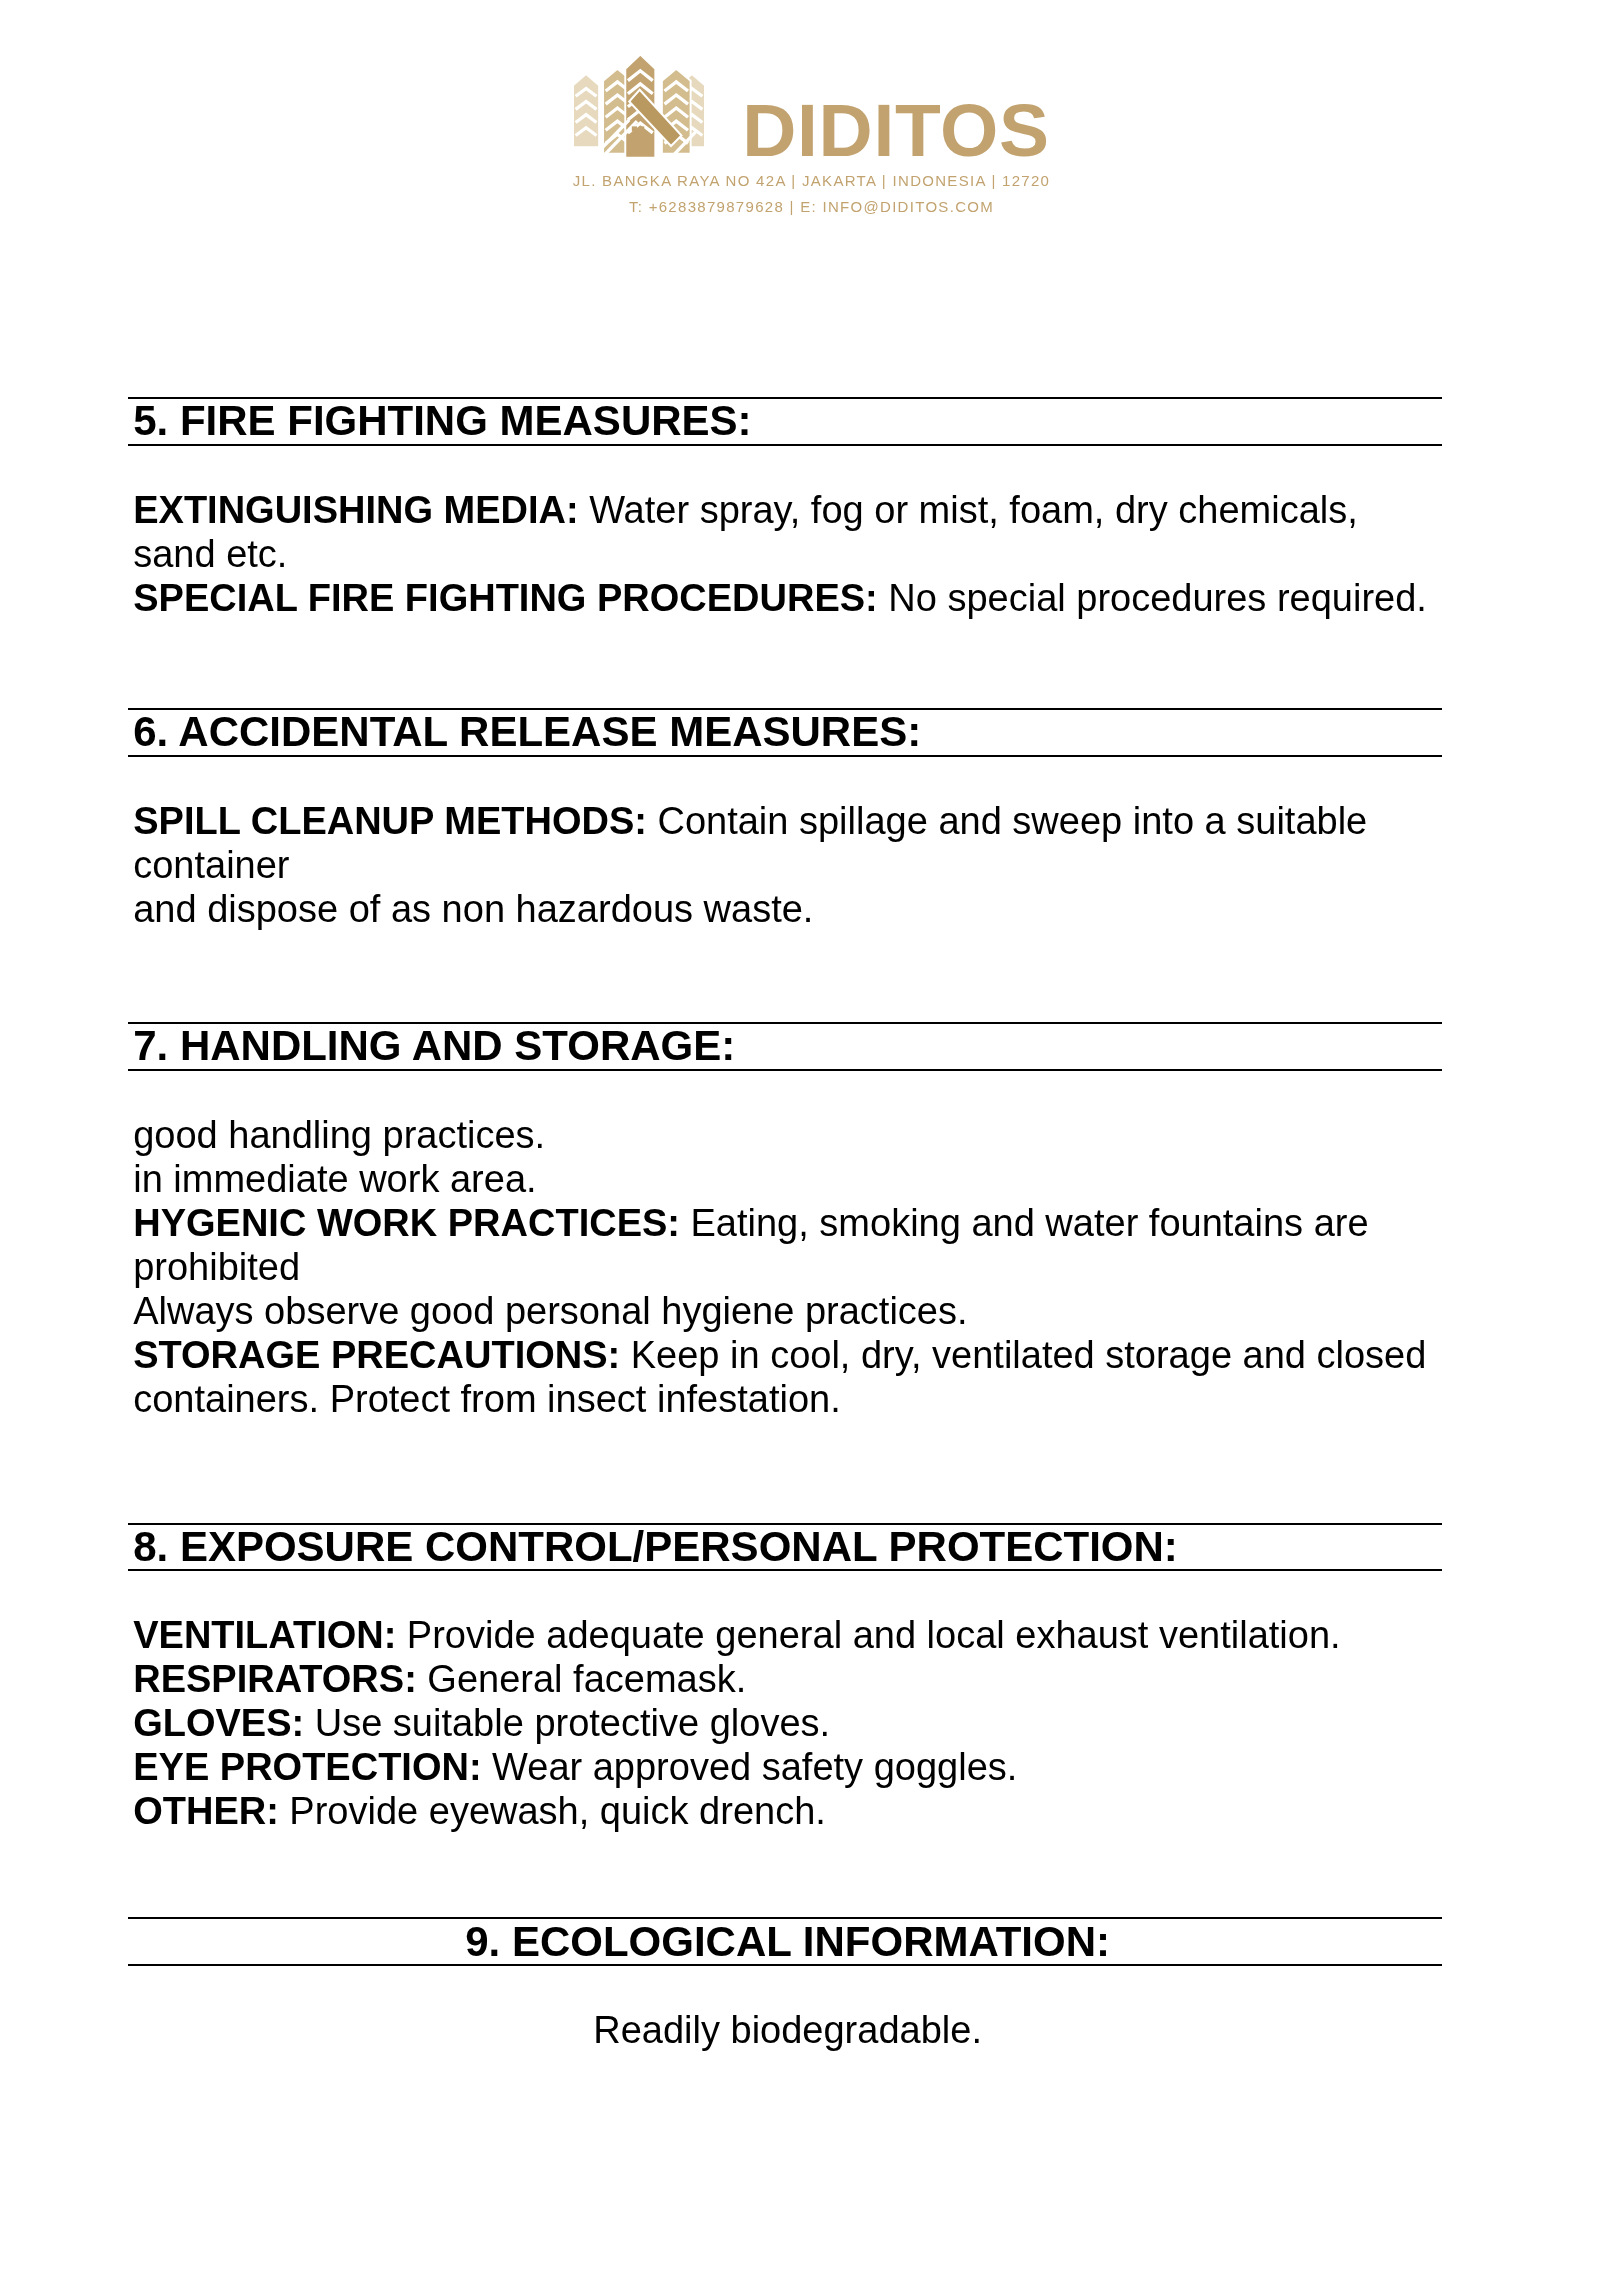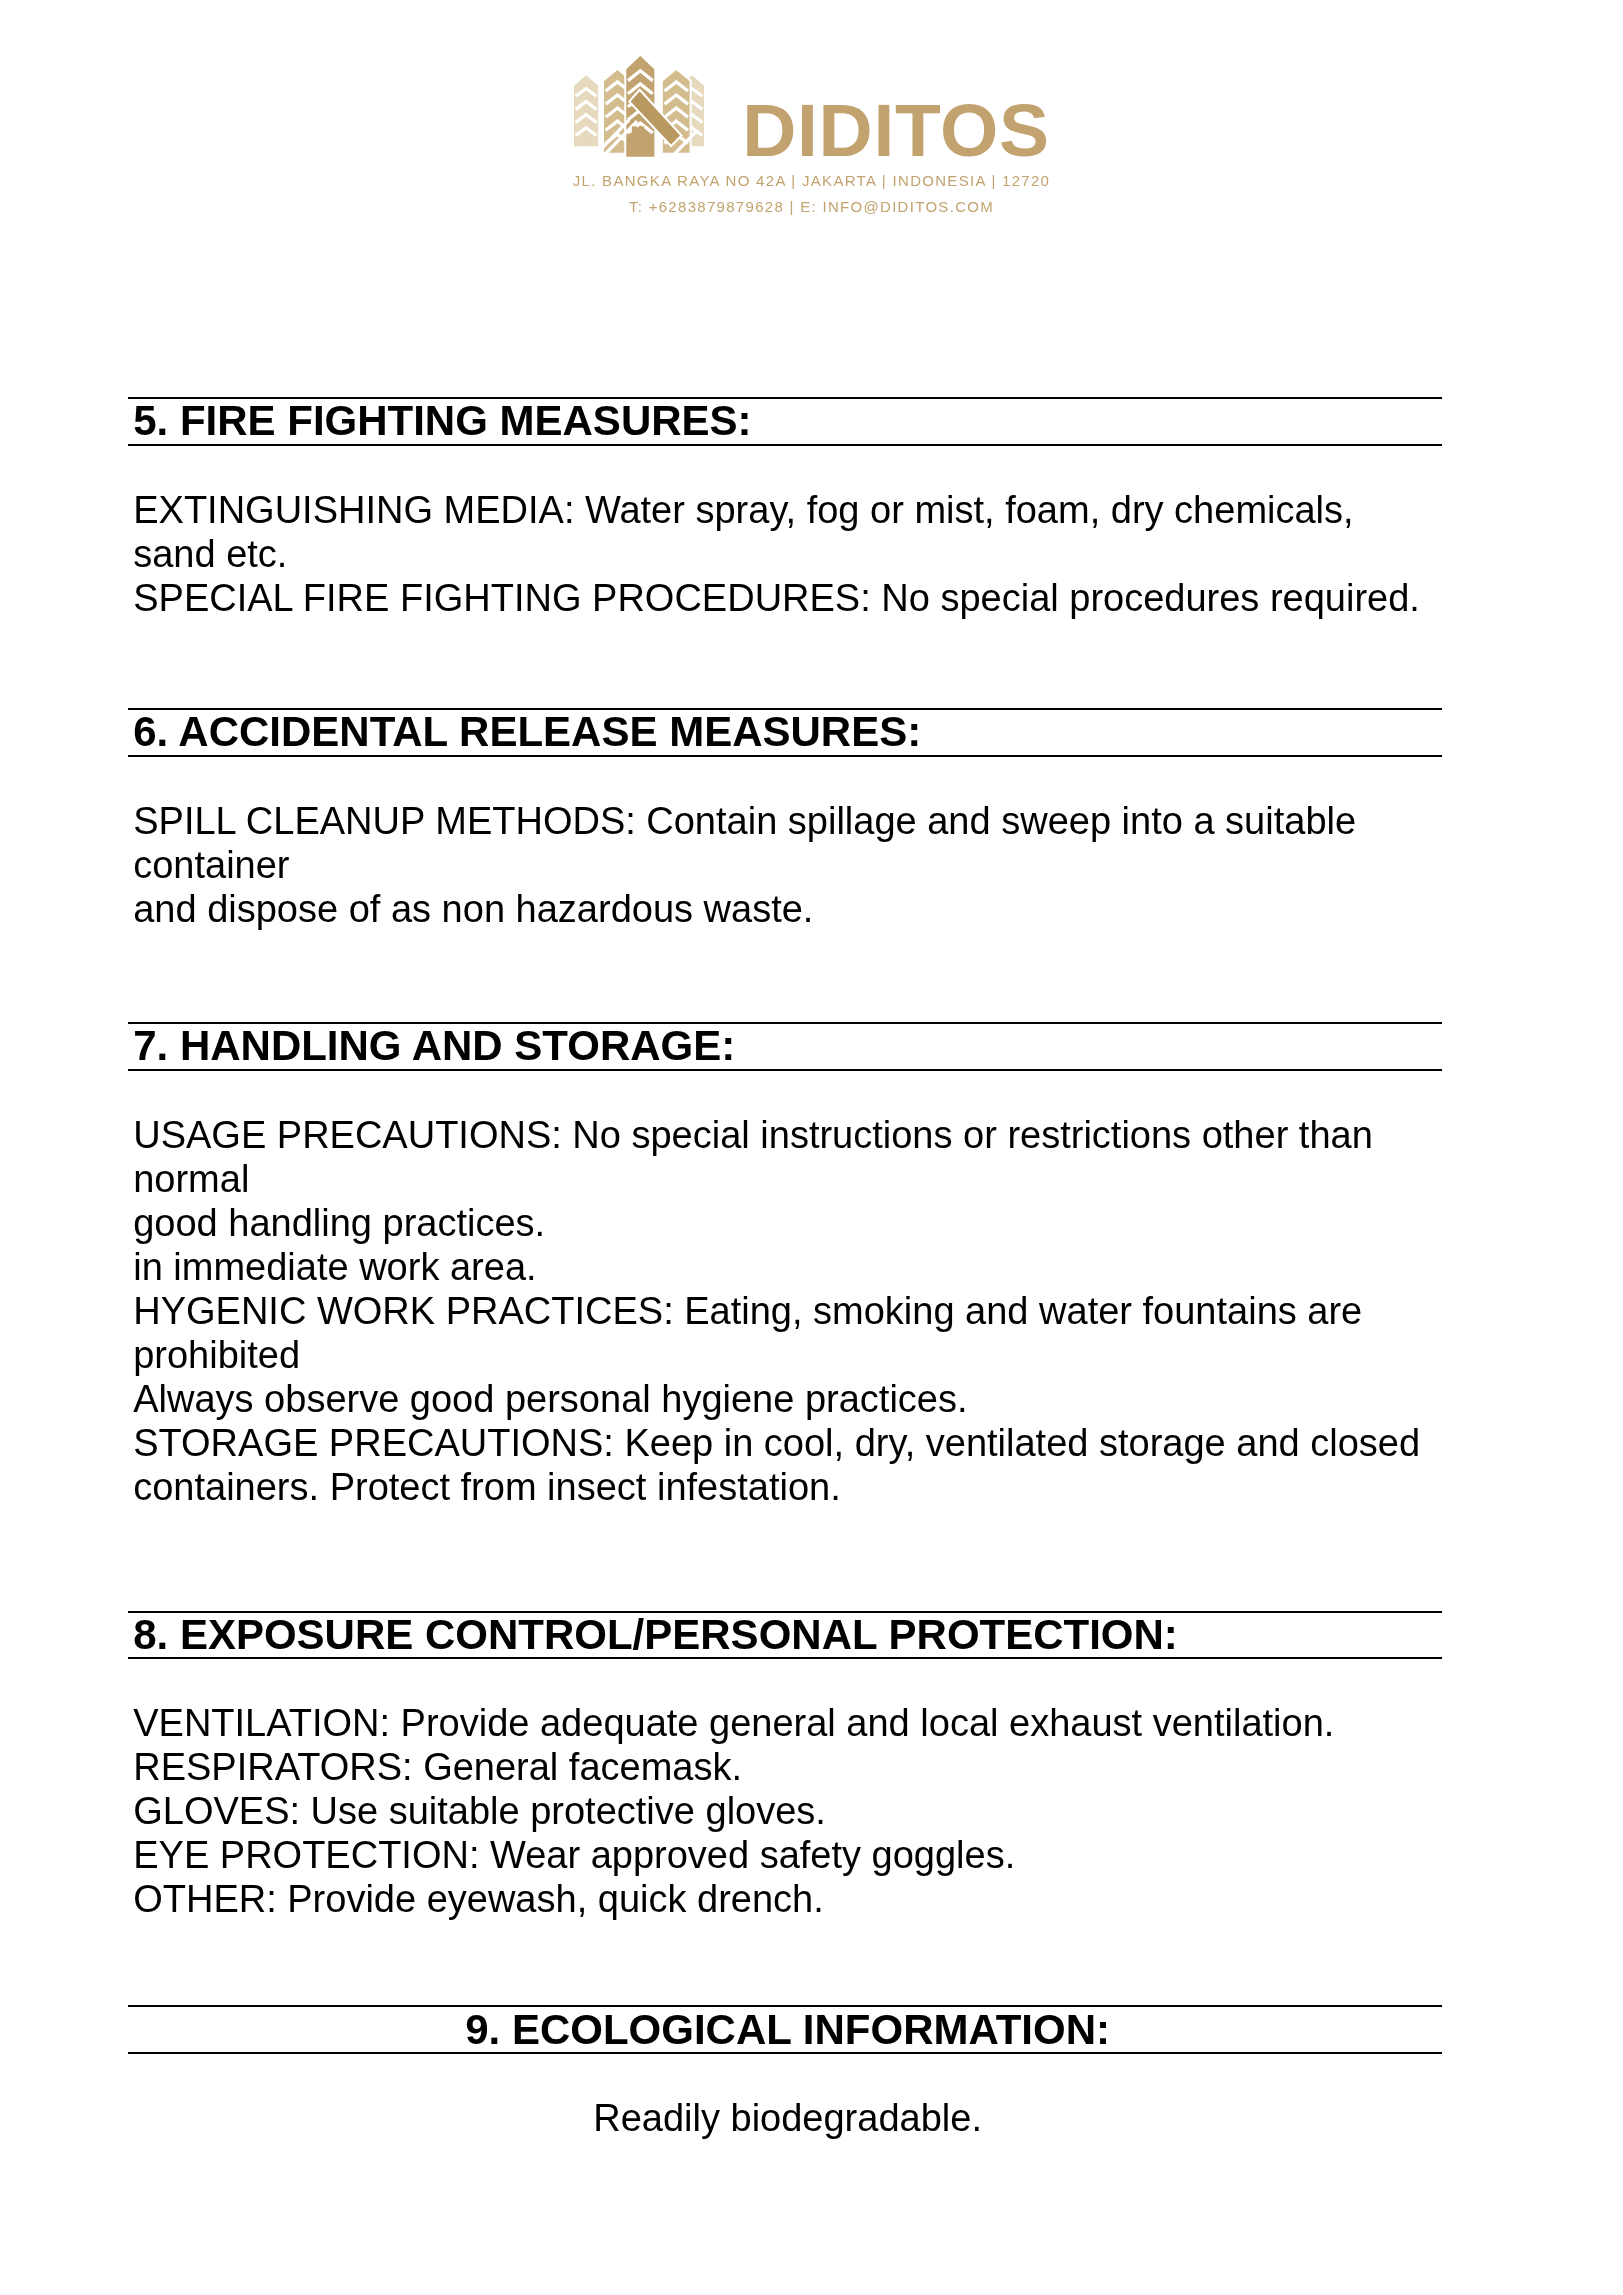--- a/index.html
+++ b/index.html
@@ -31,21 +31,21 @@
   
   .content{margin-left:128px;width:1314px;}
   .sec-title{
     margin:0;
     border-top:2.6px solid #000;border-bottom:2.6px solid #000;
     padding:1.3px 0 2.6px 5.2px;
     font-size:42px;line-height:41px;font-weight:bold;
   }
   .sec-body{margin:42px 0 0 5.2px;}
   .line{margin:0;font-size:38px;line-height:44px;}
-  .lbl{font-weight:normal;margin-right:10.5px;}
+  .lbl{font-weight:bold;margin-right:10.5px;}
   .lbl:empty{margin-right:0;}
   .sec-5{margin-top:177px;}
   .sec-6{margin-top:88px;}
   .sec-7{margin-top:91px;}
   .sec-8{margin-top:102px;}
   .sec-9{margin-top:84px;text-align:center;}
 </style>
 </head>
 <body>
 
@@ -131,21 +131,20 @@
       <h2 class="sec-title">6. ACCIDENTAL RELEASE MEASURES:</h2>
       <div class="sec-body">
         <p class="line"><span class="lbl">SPILL CLEANUP METHODS:</span><span class="txt">Contain spillage and sweep into a suitable container</span></p>
         <p class="line"><span class="lbl"></span><span class="txt">and dispose of as non hazardous waste.</span></p>
       </div>
     </section>
 
     <section class="sec-7">
       <h2 class="sec-title">7. HANDLING AND STORAGE:</h2>
       <div class="sec-body">
-        <p class="line"><span class="lbl">USAGE PRECAUTIONS:</span><span class="txt">No special instructions or restrictions other than normal</span></p>
         <p class="line"><span class="lbl"></span><span class="txt">good handling practices.</span></p>
         <p class="line"><span class="lbl"></span><span class="txt">in immediate work area.</span></p>
         <p class="line"><span class="lbl">HYGENIC WORK PRACTICES:</span><span class="txt">Eating, smoking and water fountains are prohibited</span></p>
         <p class="line"><span class="lbl"></span><span class="txt">Always observe good personal hygiene practices.</span></p>
         <p class="line"><span class="lbl">STORAGE PRECAUTIONS:</span><span class="txt">Keep in cool, dry, ventilated storage and closed</span></p>
         <p class="line"><span class="lbl"></span><span class="txt">containers. Protect from insect infestation.</span></p>
       </div>
     </section>
 
     <section class="sec-8">

